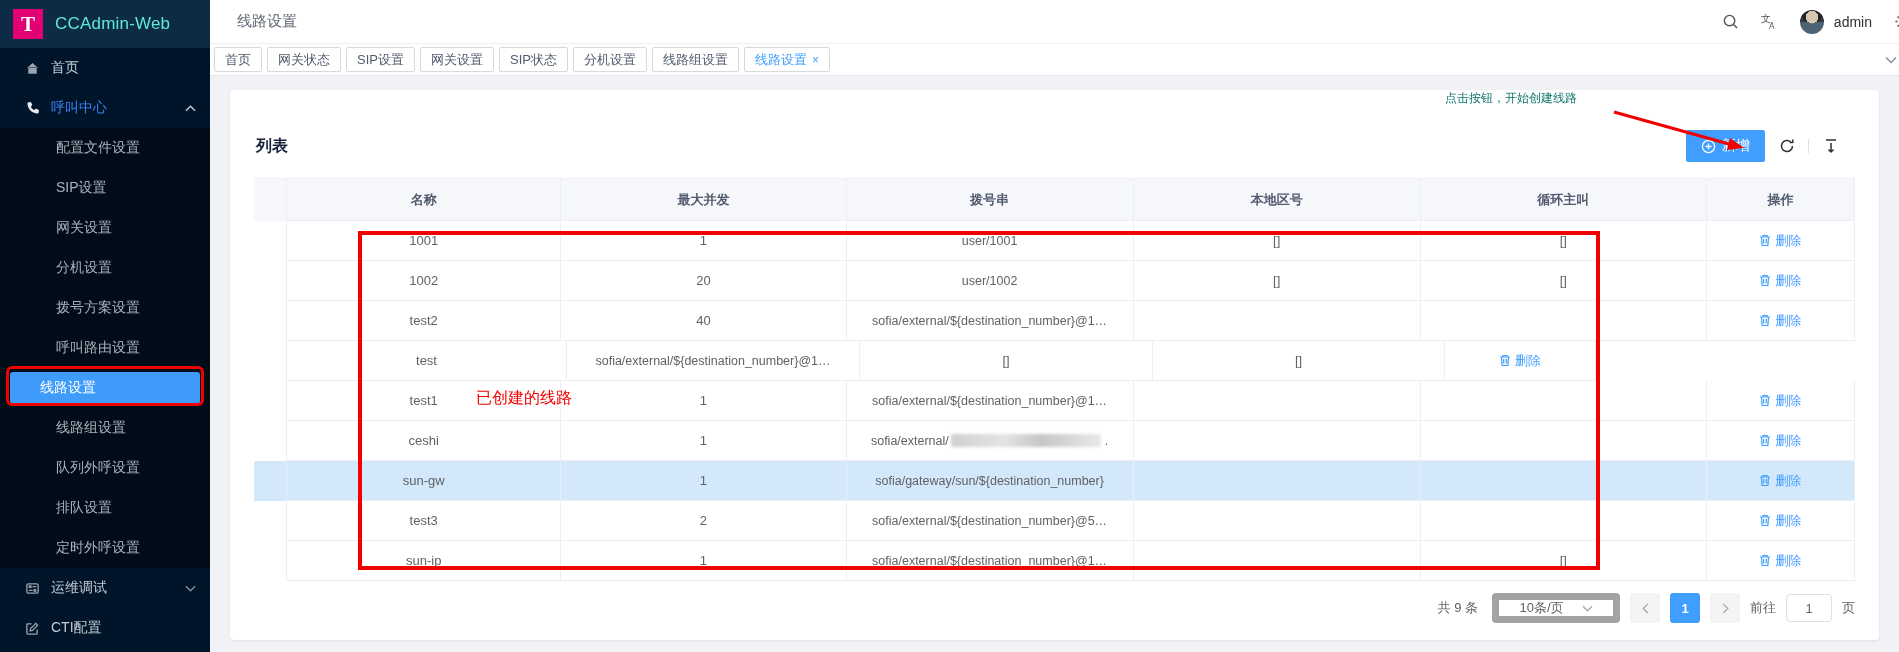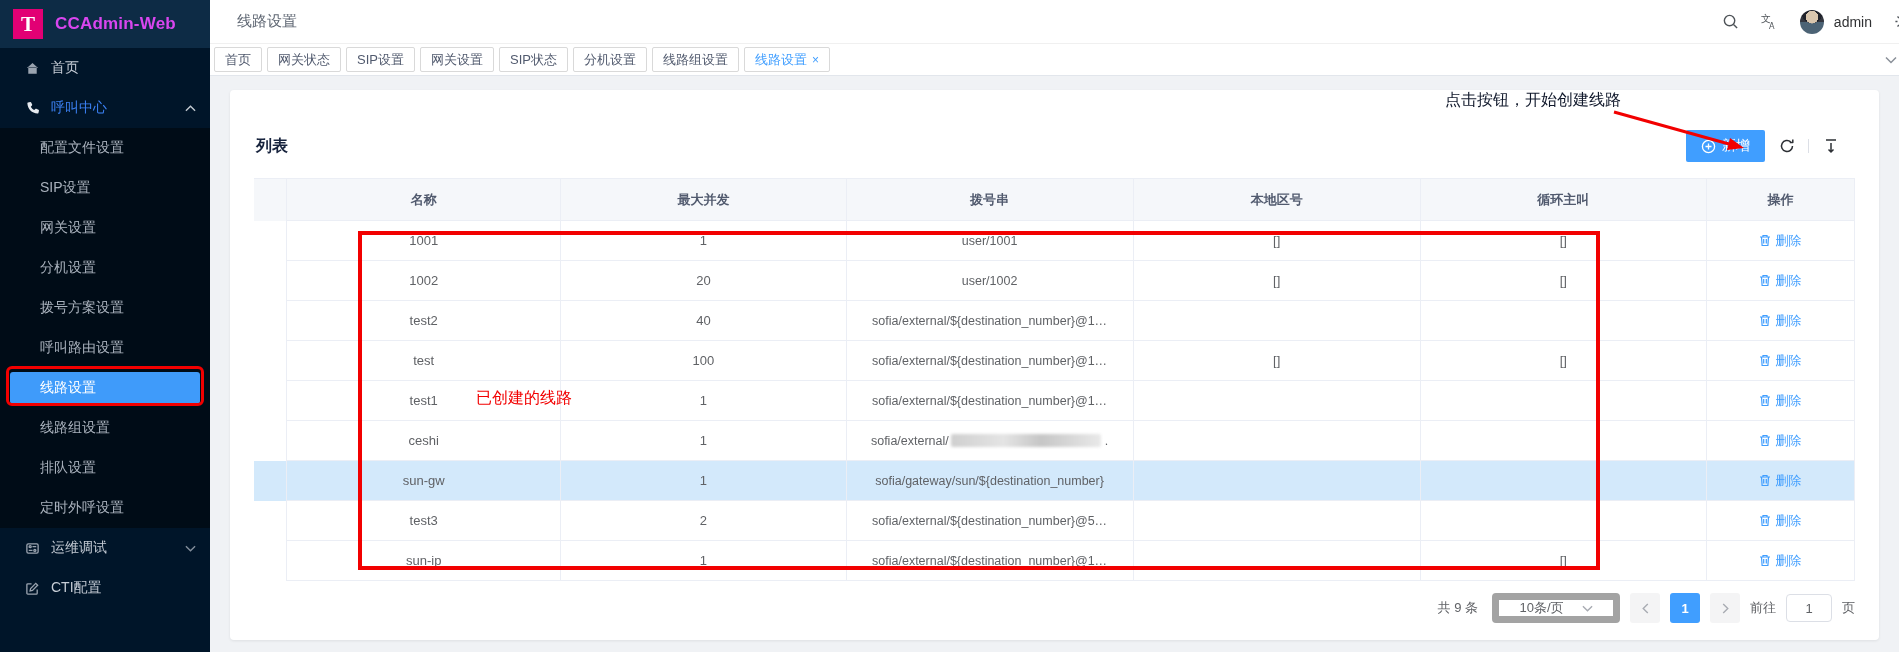--- a/index.html
+++ b/index.html
@@ -6,28 +6,28 @@
   html,body { width:1899px; height:652px; }
   body {
     font-family:"Liberation Sans","DejaVu Sans",sans-serif;
     overflow:hidden; position:relative; background:#f0f2f5; color:#606266;
   }
   
   .sidebar { position:absolute; left:0; top:0; width:210px; height:652px; background:#001529; z-index:5;}
   .logo { height:48px; background:#0d2b45; display:flex; align-items:center; padding-left:13px; gap:12px; }
   .logo-badge { width:30px; height:30px; background:#e20074; color:#fff; font-weight:bold; font-size:21px;
     display:flex; align-items:center; justify-content:center; font-family:"Liberation Serif","DejaVu Serif",serif; }
-  .logo-name { color:#d946ef; font-weight:bold; font-size:17px; letter-spacing:.2px; }
+  .logo-name { color:#5eead4; font-weight:normal; font-size:17px; letter-spacing:.2px; }
   .menu-item { height:40px; display:flex; align-items:center; padding:0 14px 0 24px; gap:11px;
     color:#c6cdd6; font-size:14px; cursor:pointer; }
   .menu-item .mi-icon { width:16px; height:16px; flex:0 0 16px; display:flex; align-items:center; justify-content:center;}
   .menu-item.parent-active { color:#3b82f6; }
   .chev { margin-left:auto; opacity:.85; }
   .submenu { background:#000c17; }
-  .submenu-item { height:40px; display:flex; align-items:center; padding-left:40px;
+  .submenu-item { height:40px; display:flex; align-items:center; padding-left:56px;
     color:#a9b2bd; font-size:14px; cursor:pointer; }
   .submenu-item.active { height:32px; margin:4px 10px; padding-left:30px; border-radius:3px;
     background:#3f9bfa; color:#fff; }
   
   .topbar { position:absolute; left:210px; top:0; width:1689px; height:44px; background:#fff;
     border-bottom:1px solid #f0f0f0; display:flex; align-items:center; z-index:4;}
   .breadcrumb { margin-left:27px; font-size:15px; color:#5f6773; }
   .top-right { margin-left:auto; display:flex; align-items:center; gap:21px; padding-right:0; }
   .tb-icon { width:18px; height:18px; color:#4e5358; display:flex; align-items:center; justify-content:center; cursor:pointer;}
   .avatar { width:24px; height:24px; border-radius:50%; overflow:hidden; flex:0 0 24px; cursor:pointer;
@@ -81,21 +81,21 @@
   .pg-btn { width:30px; height:30px; border-radius:3px; background:#f4f4f5; color:#a8abb2;
     display:flex; align-items:center; justify-content:center; cursor:pointer; border:none; font-size:13px;}
   .pg-page { width:30px; height:30px; border-radius:3px; background:#409eff; color:#fff; font-weight:bold;
     display:flex; align-items:center; justify-content:center; cursor:pointer; border:none; font-size:13px;}
   .pg-input { width:46px; height:28px; border:1px solid #dcdfe6; border-radius:4px; text-align:center;
     font-size:13px; color:#606266; font-family:inherit;}
   
   .annotations { position:absolute; inset:0; z-index:50; pointer-events:none; }
   .ann { position:absolute; }
   .ann-sidebar-box { left:6px; top:366px; width:198px; height:40px; border:3px solid #f20000; border-radius:6px; }
-  .ann-note-button { left:1445px; top:90px; font-size:16px; color:#0f172a; white-space:nowrap; }
+  .ann-note-button { left:1445px; top:90px; font-size:12px; color:#0f766e; white-space:nowrap; }
   .ann-note-rows { left:476px; top:388px; font-size:16px; color:#f20000; white-space:nowrap; }
   .ann-table-box { left:358px; top:231px; width:1242px; height:339px; border:4px solid #f20000; }
   .ann-arrow { left:1598px; top:104px; }
   svg.icon { display:block; }
 </style>
 </head>
 <body>
 
 <div class="sidebar">
   <div class="logo">
@@ -128,20 +128,21 @@
 
   <div class="submenu">
     <div class="submenu-item">配置文件设置</div>
     <div class="submenu-item">SIP设置</div>
     <div class="submenu-item">网关设置</div>
     <div class="submenu-item">分机设置</div>
     <div class="submenu-item">拨号方案设置</div>
     <div class="submenu-item">呼叫路由设置</div>
     <div class="submenu-item active">线路设置</div>
     <div class="submenu-item">线路组设置</div>
+    <div class="submenu-item">队列外呼设置</div>
     <div class="submenu-item">排队设置</div>
     <div class="submenu-item">定时外呼设置</div>
   </div>
 
   <div class="menu-item">
     <span class="mi-icon">
       <svg class="icon" width="15" height="15" viewBox="0 0 16 16" fill="none" stroke="#9aa4b0" stroke-width="1.4">
           <rect x="2" y="3" width="12" height="10" rx="1.5"></rect>
           <circle cx="5.5" cy="6" r="1.1"></circle>
           <path d="M8 6h4M4 10h4"></path>
@@ -286,21 +287,20 @@
             <button class="btn-delete">
               <svg class="icon" width="12" height="13" viewBox="0 0 12 13" fill="none" stroke="#409eff" stroke-width="1.2">
                 <path d="M1 3h10M4 3V1.5h4V3M2.5 3l.6 8.5h5.8L9.5 3M4.7 5v4.5M7.3 5v4.5"></path>
               </svg>
               <span>删除</span>
             </button>
           </div>
       </div>
       <div class="t-row">
         <div class="t-cell c1">test</div>
-        <div class="t-cell c2">100</div>
         <div class="t-cell c3 dial">sofia/external/${destination_number}@1…</div>
         <div class="t-cell c4">[]</div>
         <div class="t-cell c5">[]</div>
         <div class="t-cell c6">
             <button class="btn-delete">
               <svg class="icon" width="12" height="13" viewBox="0 0 12 13" fill="none" stroke="#409eff" stroke-width="1.2">
                 <path d="M1 3h10M4 3V1.5h4V3M2.5 3l.6 8.5h5.8L9.5 3M4.7 5v4.5M7.3 5v4.5"></path>
               </svg>
               <span>删除</span>
             </button>

